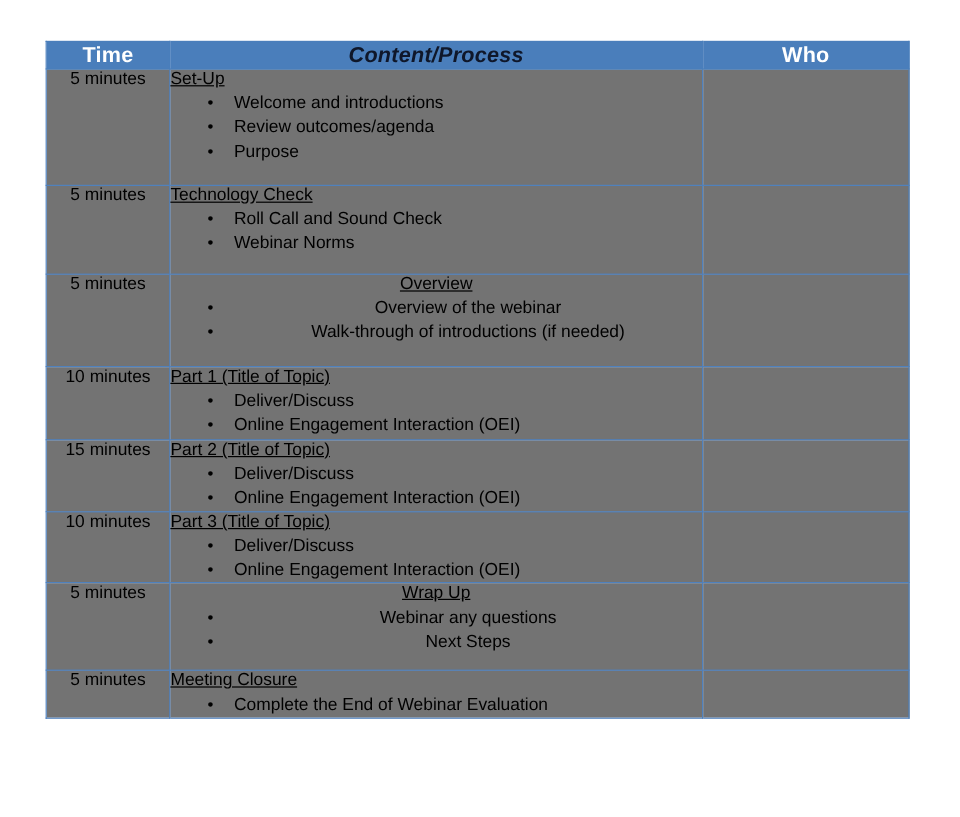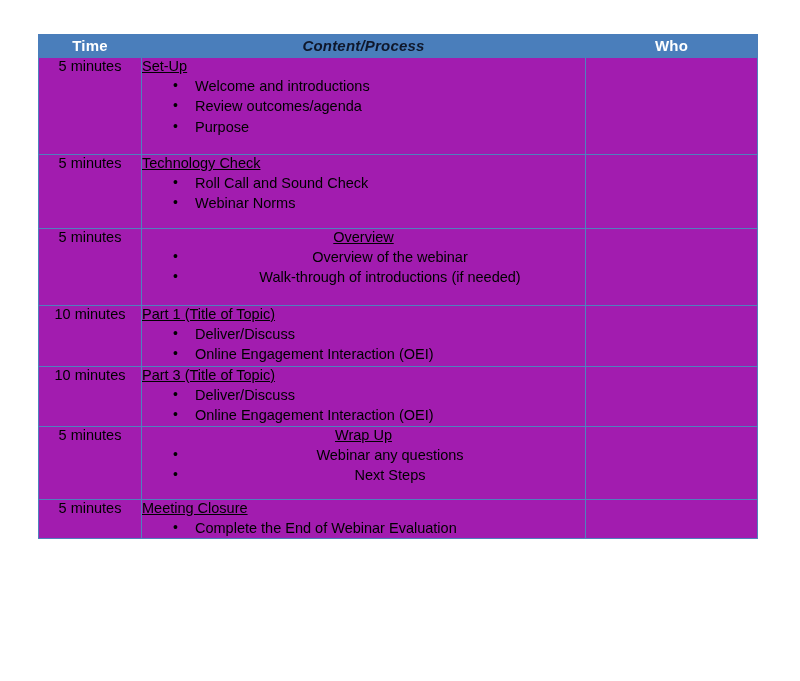--- a/index.html
+++ b/index.html
@@ -25,30 +25,30 @@
 
   #agenda-table col.col-time    { width: 103px; }
   #agenda-table col.col-content { width: 444px; }
   #agenda-table col.col-who     { width: 172px; }
 
   #agenda-table th,
   #agenda-table td {
     border: 1px solid #4F81BD;
     padding: 0;
     vertical-align: top;
-    background: #a21caf;
+    background: #737373;
   }
 
   
   thead th {
     background: #4A7EBB;
     border: 1px solid #4A7EBB;
     color: #ffffff;
     font-weight: bold;
-    font-size: 15px;
+    font-size: 18px;
     letter-spacing: 0.2px;
     text-align: center;
     height: 22px;
     line-height: 22px;
     padding: 0;
   }
 
   
   td.time-cell {
     text-align: center;
@@ -152,20 +152,28 @@
         <td class="who-cell" style="border-color: rgb(79, 129, 189);"></td>
       </tr>
       <tr class="row-3">
         <td class="time-cell" style="border-color: rgb(79, 129, 189);">10 minutes</td>
         <td class="content-cell" style="border-color: rgb(79, 129, 189);"><div class="section-heading">Part 1 (Title of Topic)</div><ul class="bullets">
             <li><span class="bullet-glyph">•</span><span>Deliver/Discuss</span></li>
             <li><span class="bullet-glyph">•</span><span>Online Engagement Interaction (OEI)</span></li>
           </ul></td>
         <td class="who-cell" style="border-color: rgb(79, 129, 189);"></td>
       </tr>
+      <tr class="row-4">
+        <td class="time-cell" style="border-color: rgb(79, 129, 189);">15 minutes</td>
+        <td class="content-cell" style="border-color: rgb(79, 129, 189);"><div class="section-heading">Part 2 (Title of Topic)</div><ul class="bullets">
+            <li><span class="bullet-glyph">•</span><span>Deliver/Discuss</span></li>
+            <li><span class="bullet-glyph">•</span><span>Online Engagement Interaction (OEI)</span></li>
+          </ul></td>
+        <td class="who-cell" style="border-color: rgb(79, 129, 189);"></td>
+      </tr>
       <tr class="row-5">
         <td class="time-cell" style="border-color: rgb(79, 129, 189);">10 minutes</td>
         <td class="content-cell" style="border-color: rgb(79, 129, 189); margin-left: 22px;"><div class="section-heading">Part 3 (Title of Topic)</div><ul class="bullets">
             <li><span class="bullet-glyph">•</span><span>Deliver/Discuss</span></li>
             <li><span class="bullet-glyph">•</span><span>Online Engagement Interaction (OEI)</span></li>
           </ul></td>
         <td class="who-cell" style="border-color: rgb(79, 129, 189);"></td>
       </tr>
       <tr class="row-6">
         <td class="time-cell" style="border-color: rgb(79, 129, 189);">5 minutes</td>

